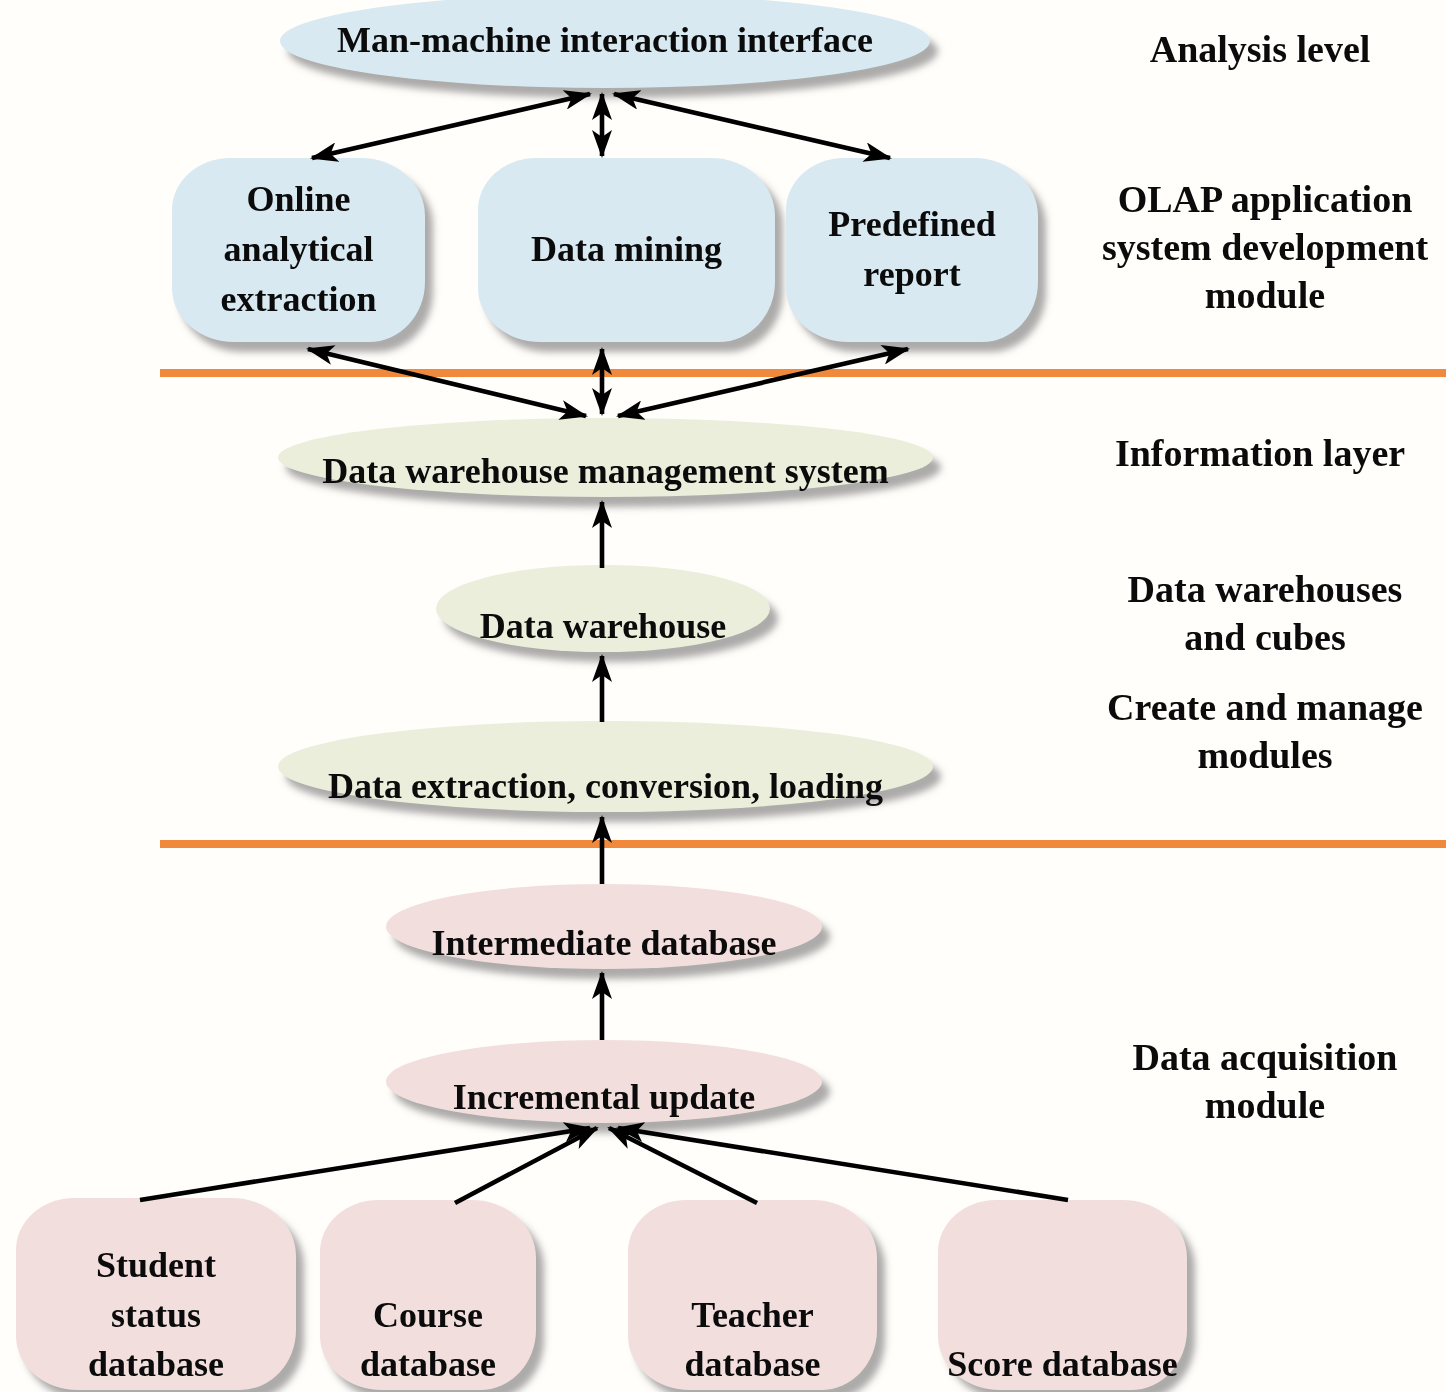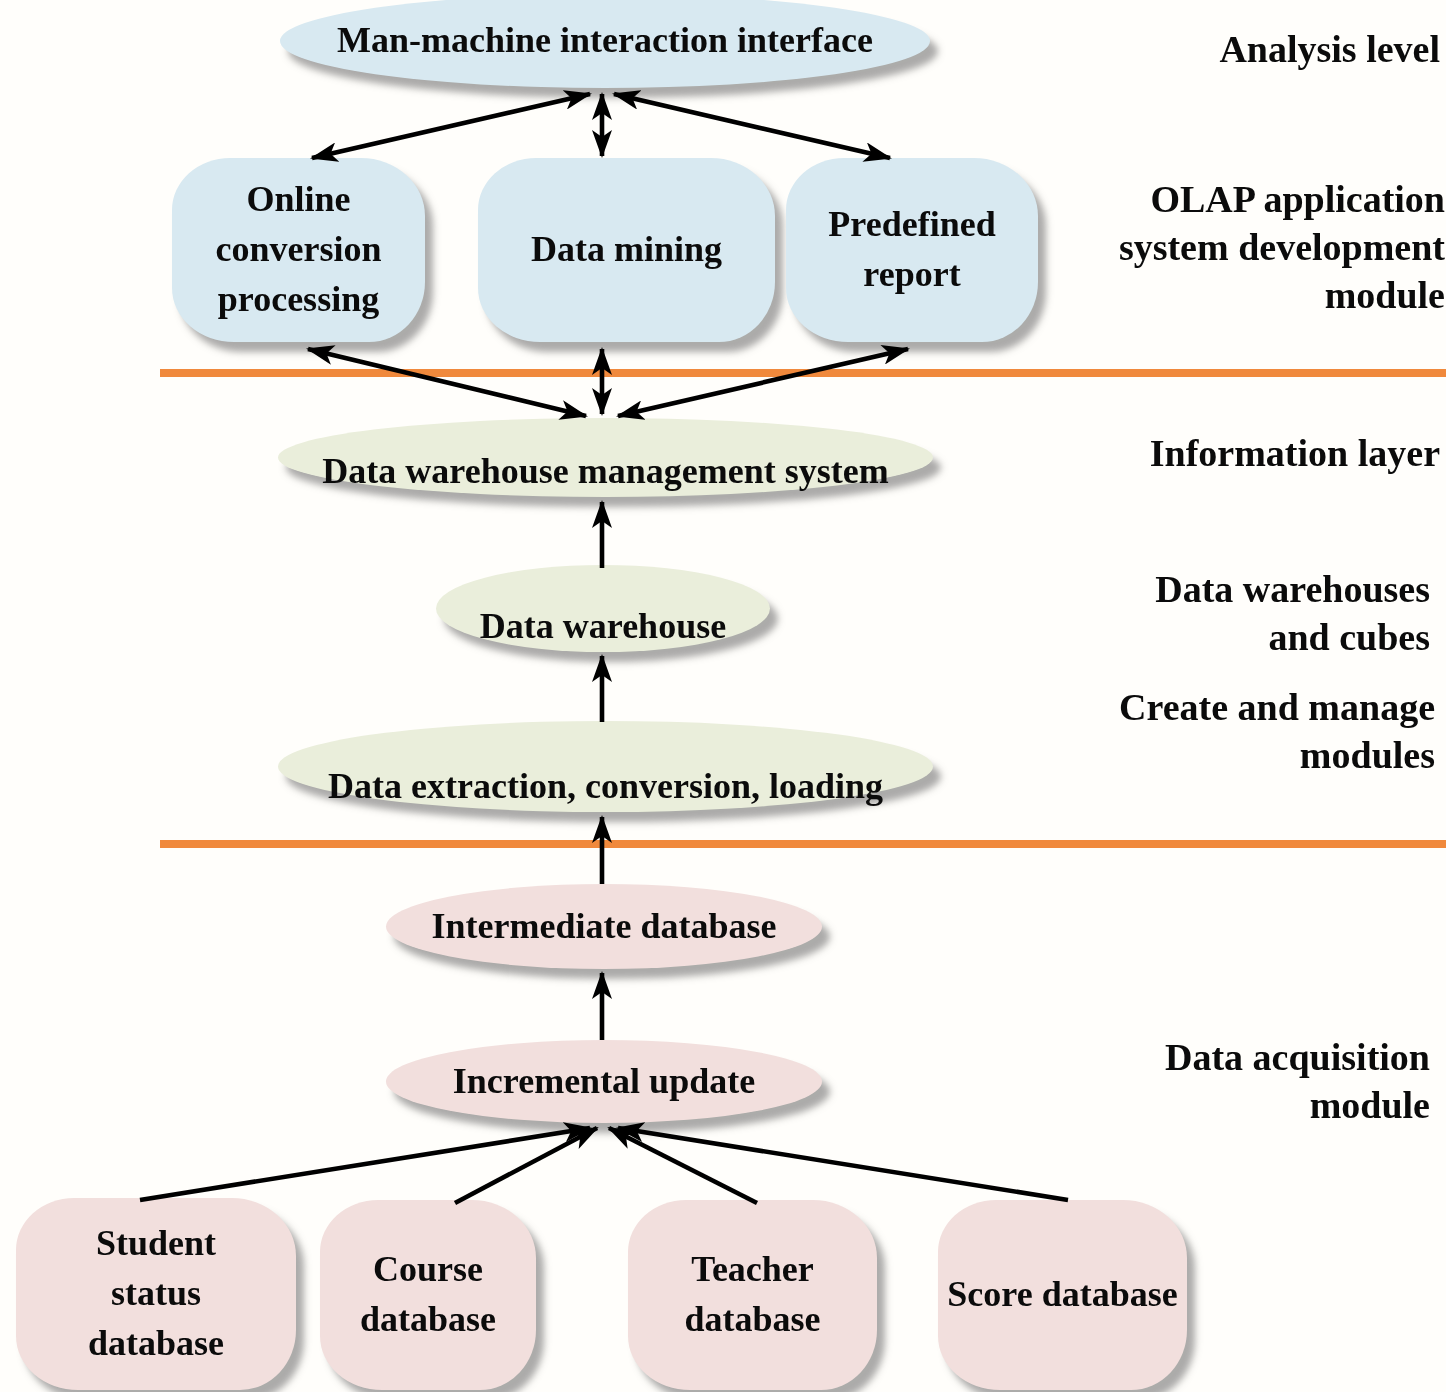--- a/index.html
+++ b/index.html
@@ -14,47 +14,47 @@
   }
   .cloud{
     position:absolute;
     display:flex;align-items:center;justify-content:center;
     text-align:center;
     font-size:36px;line-height:1.38;
     box-shadow:8px 10px 7px rgba(90,90,90,0.50);
   }
   .c-blue{background:var(--c-blue,#d8e9f1);}
   .c-green{background:var(--c-green,#eaeedb);align-items:flex-end;}
-  .c-pink{background:var(--c-pink,#f2dfdd);}
+  .c-pink{background:var(--c-pink,#f2dfdd);align-items:flex-end;}
   .shape-wide{border-radius:50% / 50%;}
   .shape-blob{border-radius:58px 64px 56px 62px / 52px 58px 60px 54px;}
   .w-narrow{display:inline-block;max-width:168px;}
   .rlabel{
     position:absolute;
-    text-align:right;
+    text-align:center;
     font-size:38px;line-height:1.26;
   }
   .connectors{
     position:absolute;left:0;top:0;width:1446px;height:1392px;
     pointer-events:none;
   }
   .arrow-line{stroke:var(--c-arrow,#000);stroke-width:4.6;fill:none;}
   .divider{stroke:var(--c-orange,#f0893c);stroke-width:8;fill:none;}
 </style>
 </head>
 <body>
 
 <div class="stage">
 
   <div class="cloud c-blue shape-wide" style="left:280px;top:-6px;width:650px;height:94px">
     <span>Man-machine interaction interface</span>
   </div>
 
   <div class="cloud c-blue shape-blob" style="left:172px;top:158px;width:253px;height:184px">
-    <span>Online conversion processing</span>
+    <span>Online analytical extraction</span>
   </div>
 
   <div class="cloud c-blue shape-blob" style="left:478px;top:158px;width:297px;height:184px">
     <span>Data mining</span>
   </div>
 
   <div class="cloud c-blue shape-blob" style="left:786px;top:158px;width:252px;height:184px">
     <span>Predefined report</span>
   </div>
 

